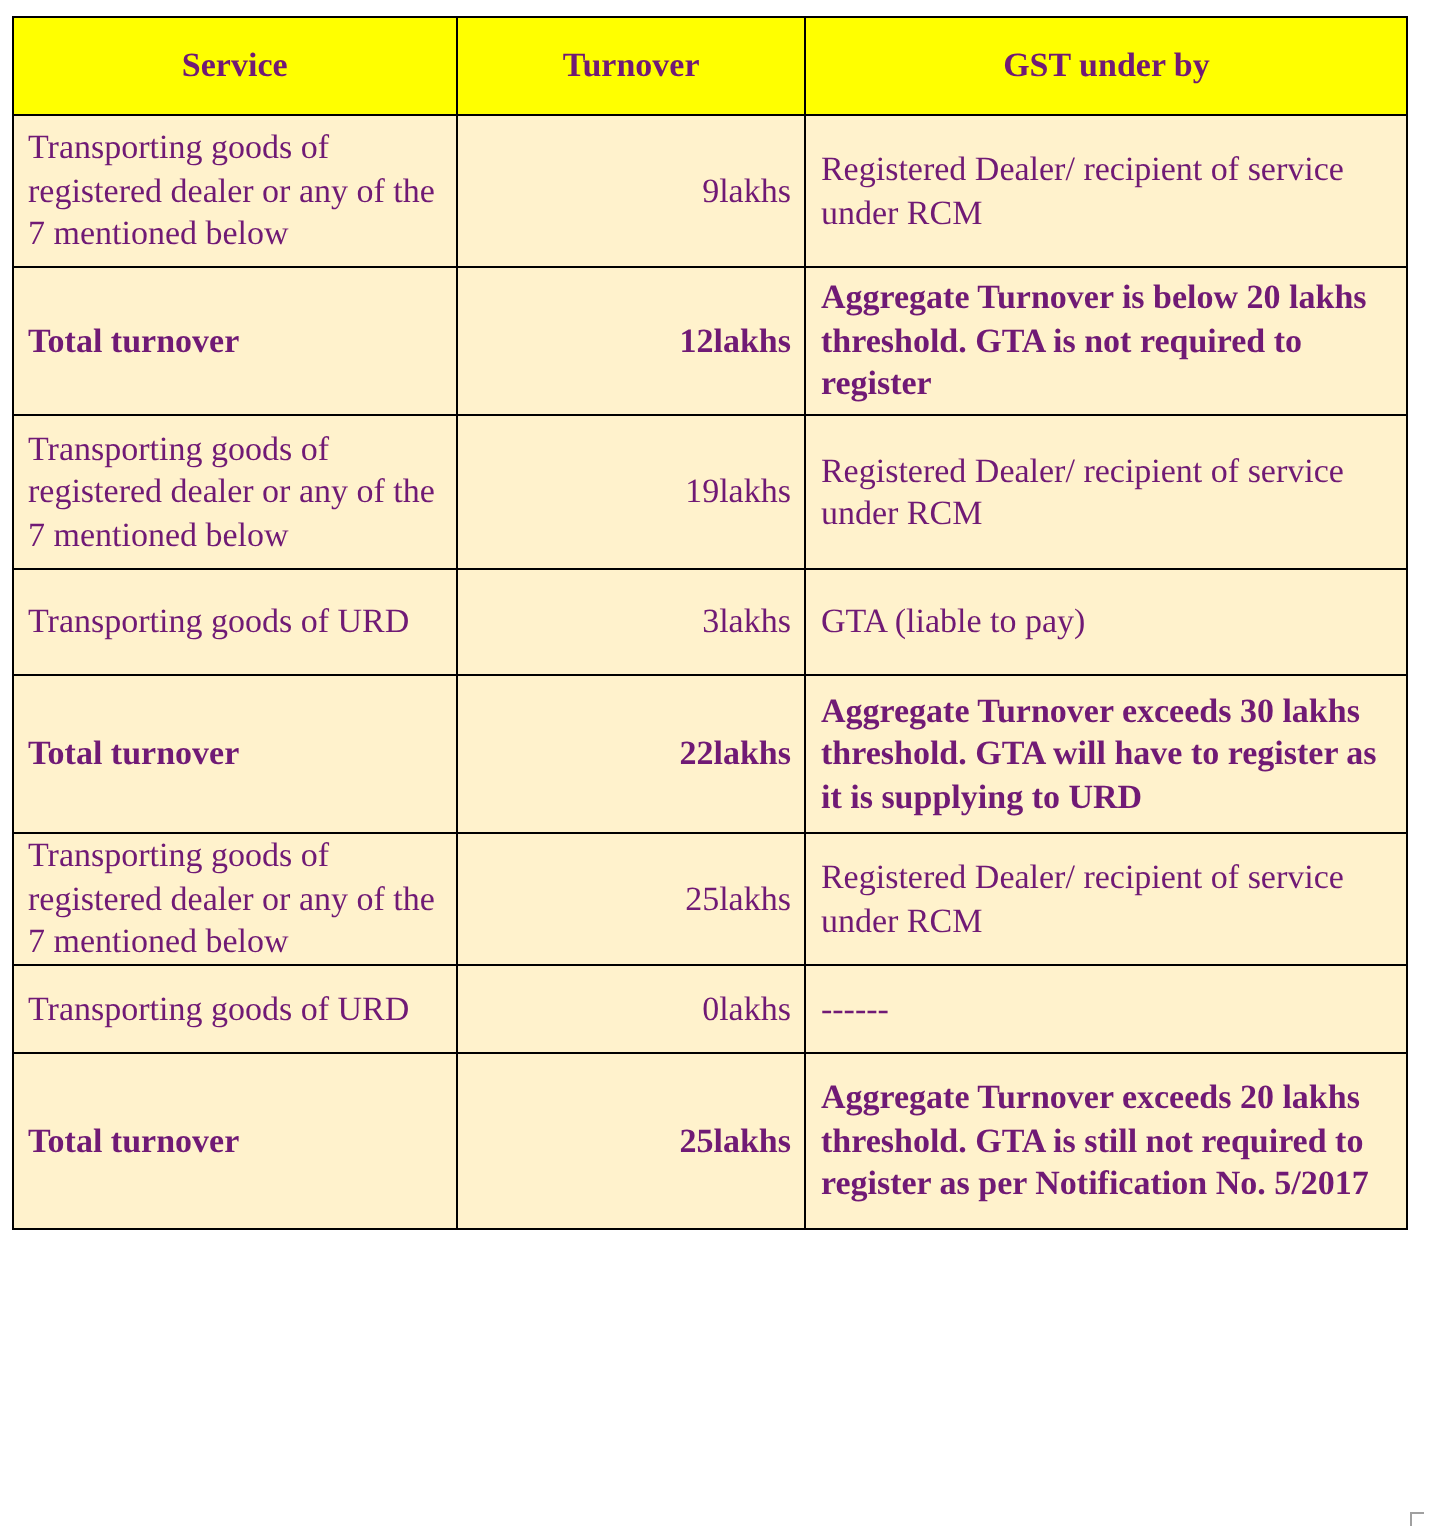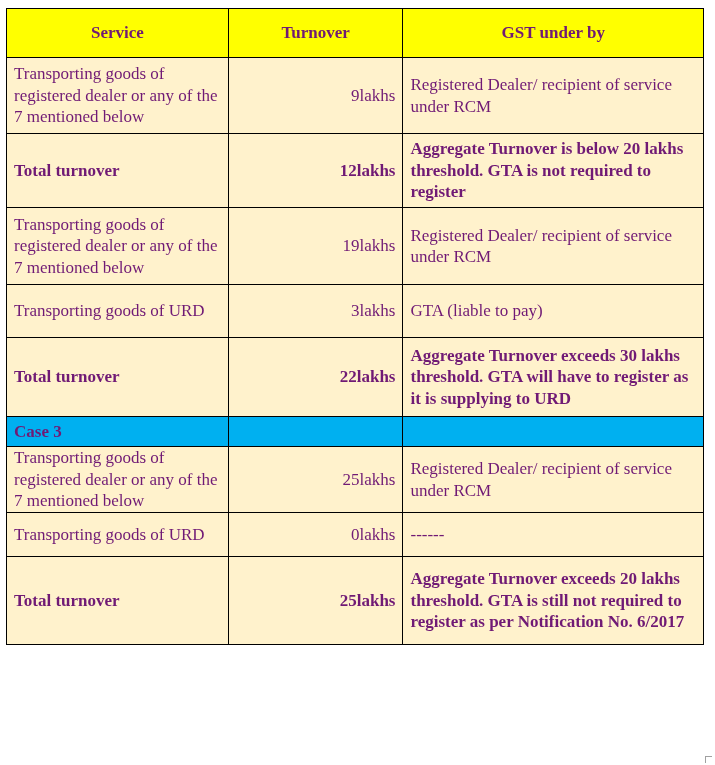--- a/index.html
+++ b/index.html
@@ -67,36 +67,31 @@
     <td>Transporting goods of URD</td>
     <td class="num">3lakhs</td>
     <td>GTA (liable to pay)</td>
   </tr>
   <tr class="row total" style="height:79px">
     <td>Total turnover</td>
     <td class="num">22lakhs</td>
     <td>Aggregate Turnover exceeds 30 lakhs threshold. GTA will have to register as it is supplying to URD</td>
   </tr>
 
-  <tr class="case" style="height:30px">
-    <td>Case 3</td>
-        <td></td>
-        <td></td>
-  </tr>
   <tr class="row" style="height:66px">
     <td>Transporting goods of registered dealer or any of the 7 mentioned below</td>
     <td class="num">25lakhs</td>
     <td>Registered Dealer/ recipient of service under RCM</td>
   </tr>
   <tr class="row" style="height:44px">
     <td>Transporting goods of URD</td>
     <td class="num">0lakhs</td>
     <td>------</td>
   </tr>
   <tr class="row total" style="height:88px">
     <td>Total turnover</td>
     <td class="num">25lakhs</td>
-    <td>Aggregate Turnover exceeds 20 lakhs threshold. GTA is still not required to register as per Notification No. 6/2017</td>
+    <td>Aggregate Turnover exceeds 20 lakhs threshold. GTA is still not required to register as per Notification No. 5/2017</td>
   </tr>
 </tbody>
   </table>
 
 <div class="corner"></div>
 
 </body></html>

